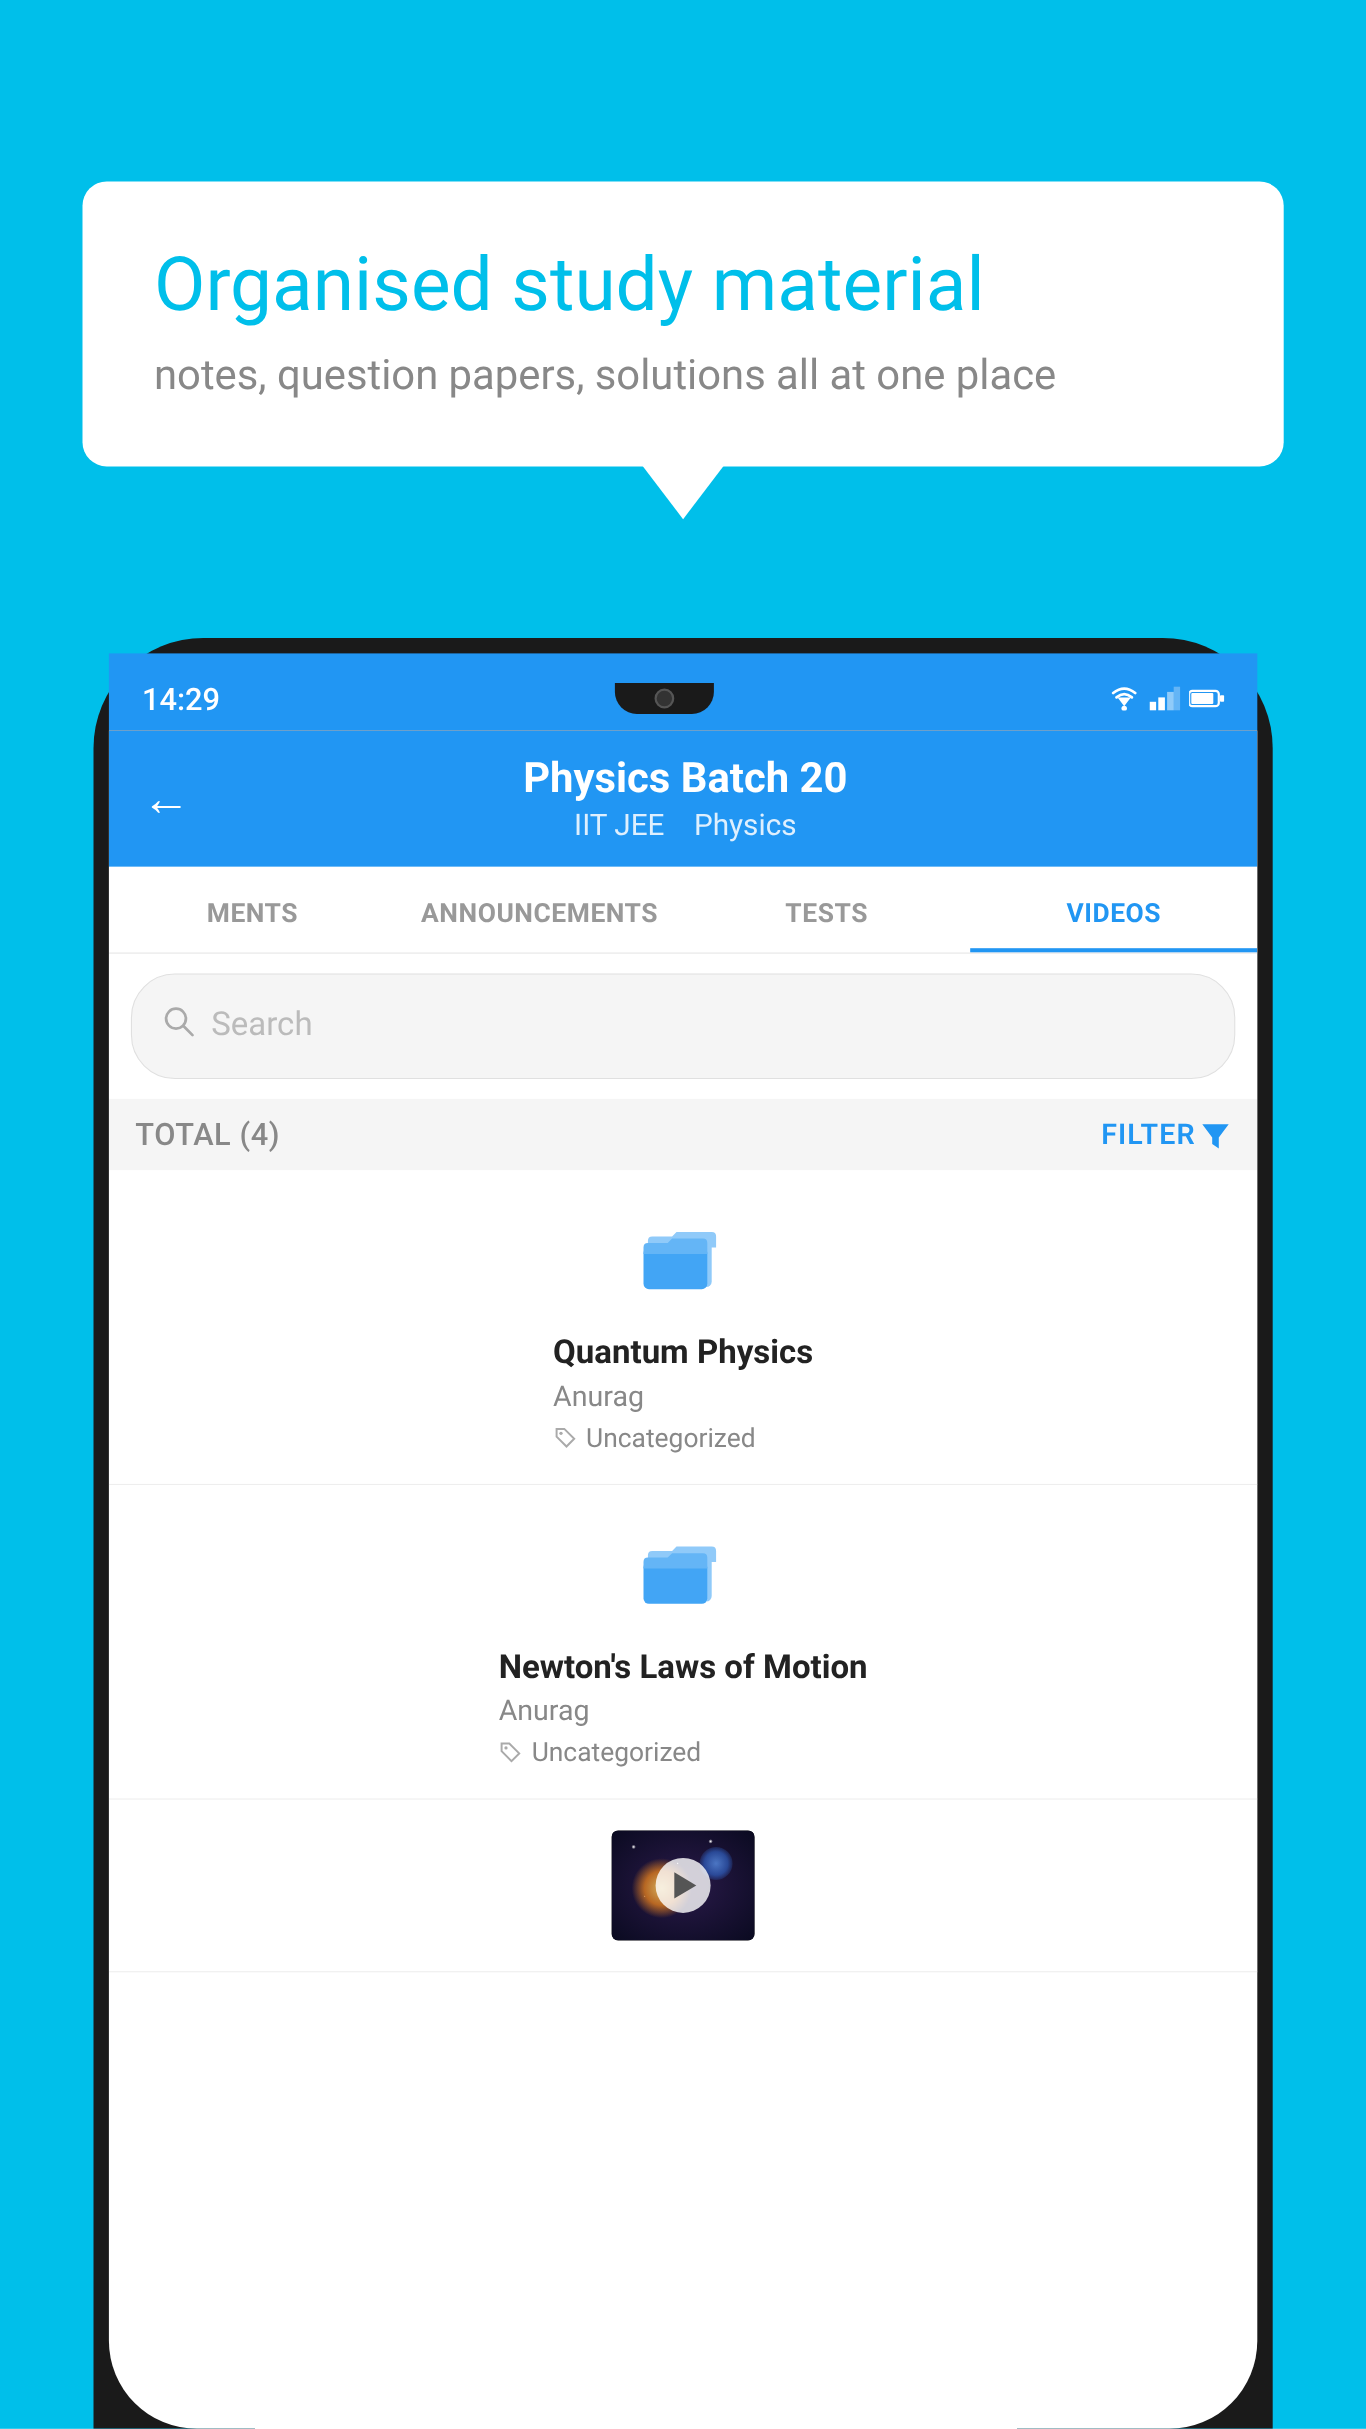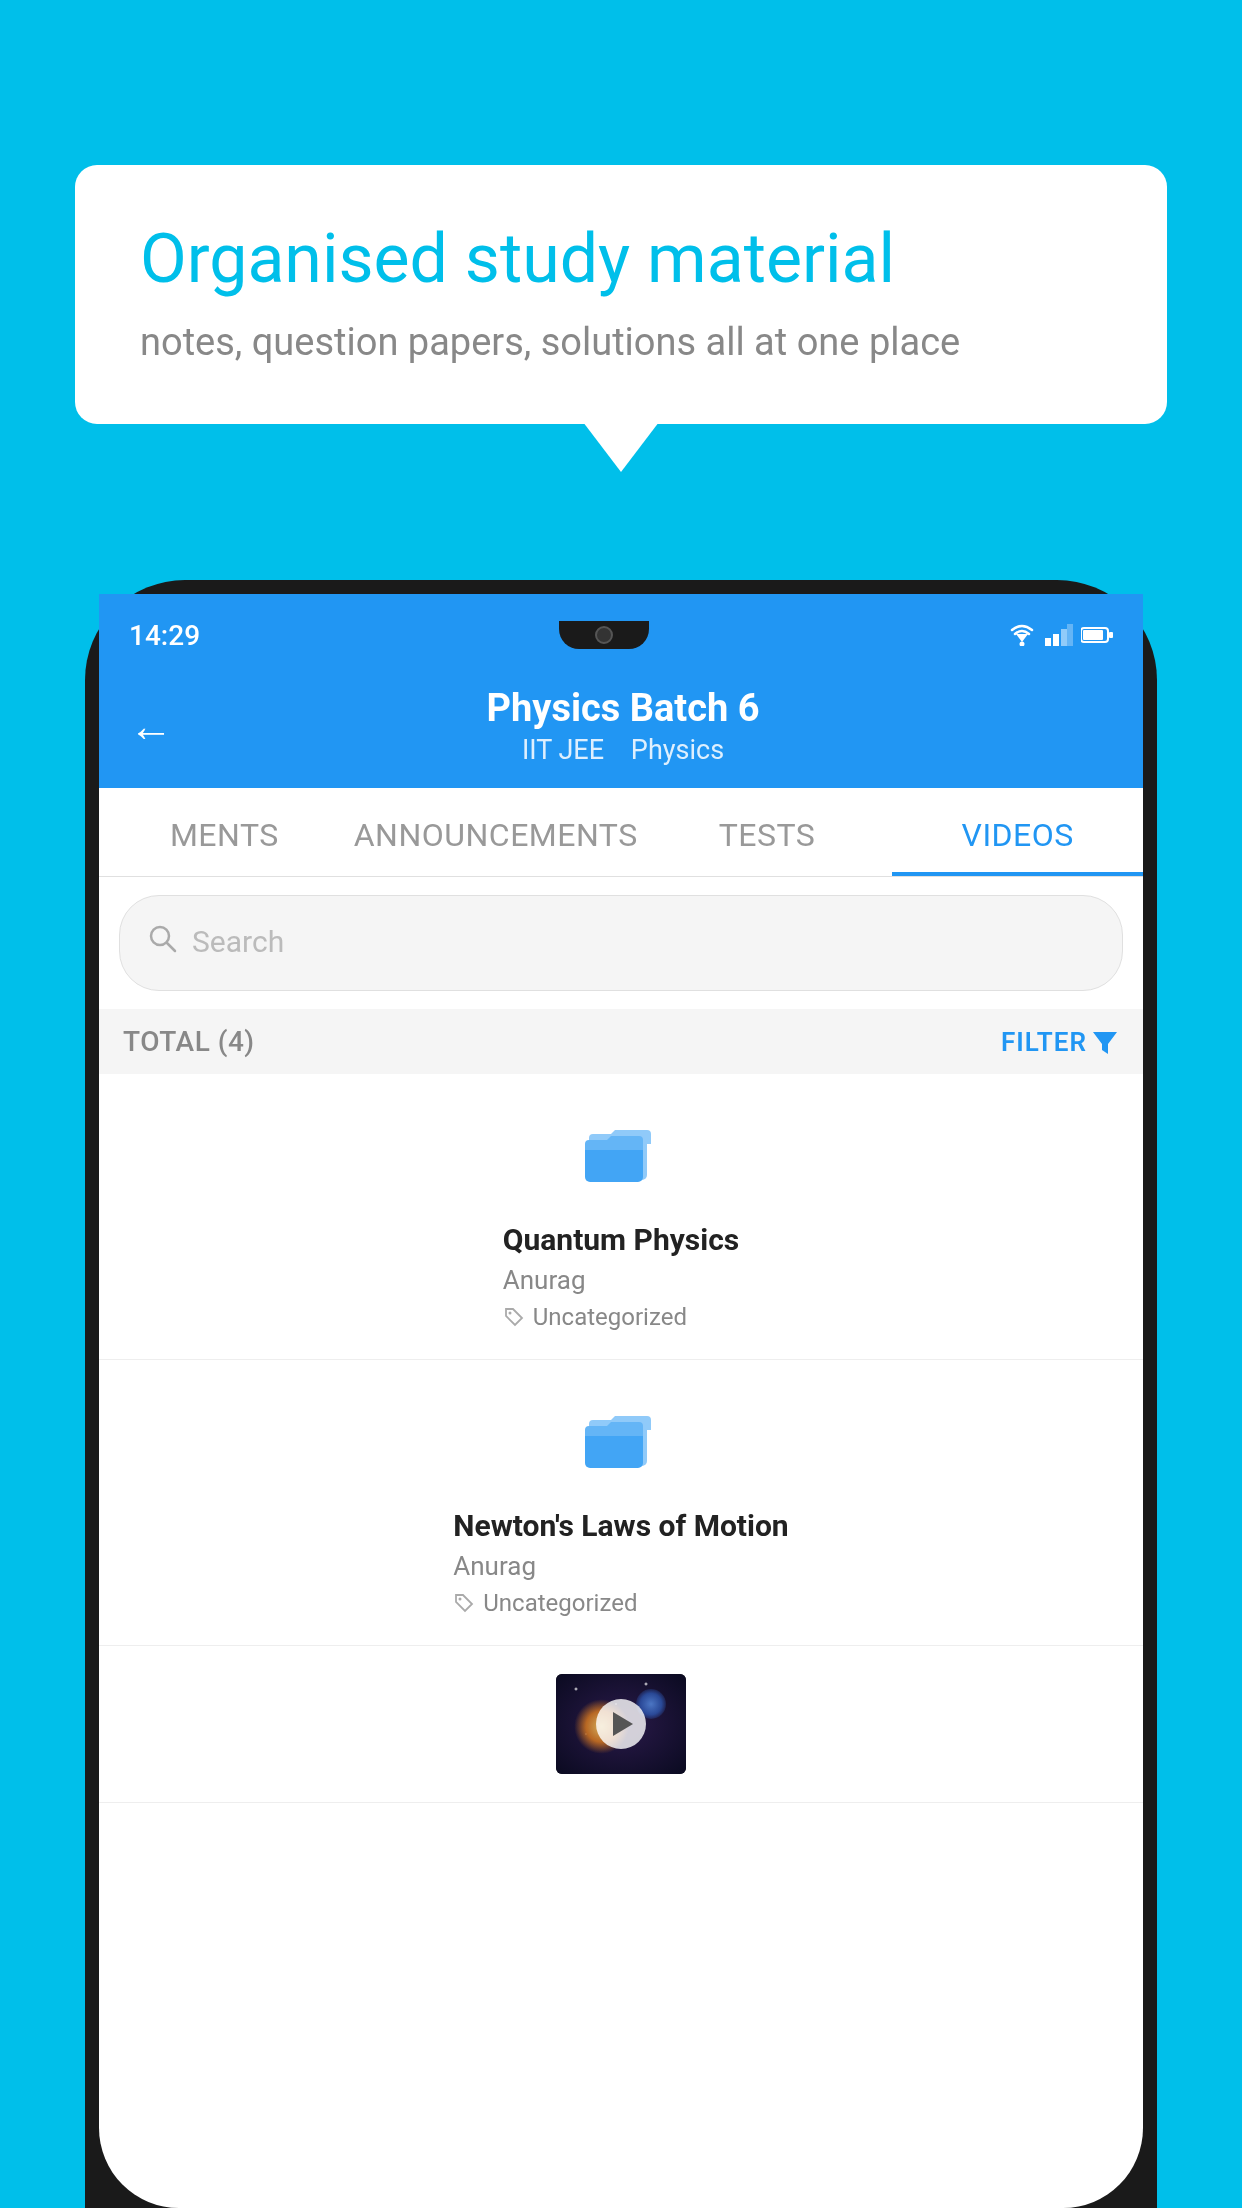--- a/index.html
+++ b/index.html
@@ -154,22 +154,22 @@
       display: flex;
       background: white;
       border-bottom: 1px solid #e0e0e0;
       overflow: hidden;
     }
 
     .tab {
       flex: 1;
       text-align: center;
       padding: 28px 4px 22px;
-      font-size: 32px;
-      font-weight: 400;
+      font-size: 24px;
+      font-weight: 700;
       color: #999;
       letter-spacing: 0.5px;
       cursor: pointer;
       position: relative;
     }
 
     .tab.active {
       color: #2196f3;
     }
 
@@ -378,21 +378,21 @@
         <rect x="28" y="6" width="4" height="6" rx="1" fill="white"></rect>
       </svg>
     </div>
   </div>
 
   <div class="phone-screen">
 
     <div class="app-header">
       <span class="back-arrow">←</span>
       <div class="header-title-group">
-        <div class="header-title">Physics Batch 6</div>
+        <div class="header-title">Physics Batch 20</div>
         <div class="header-subtitle">
           <span>IIT JEE</span>
           &nbsp;&nbsp;
           <span>Physics</span>
         </div>
       </div>
       <div style="width:60px"></div>
     </div>
 
     <div class="tabs-row">

